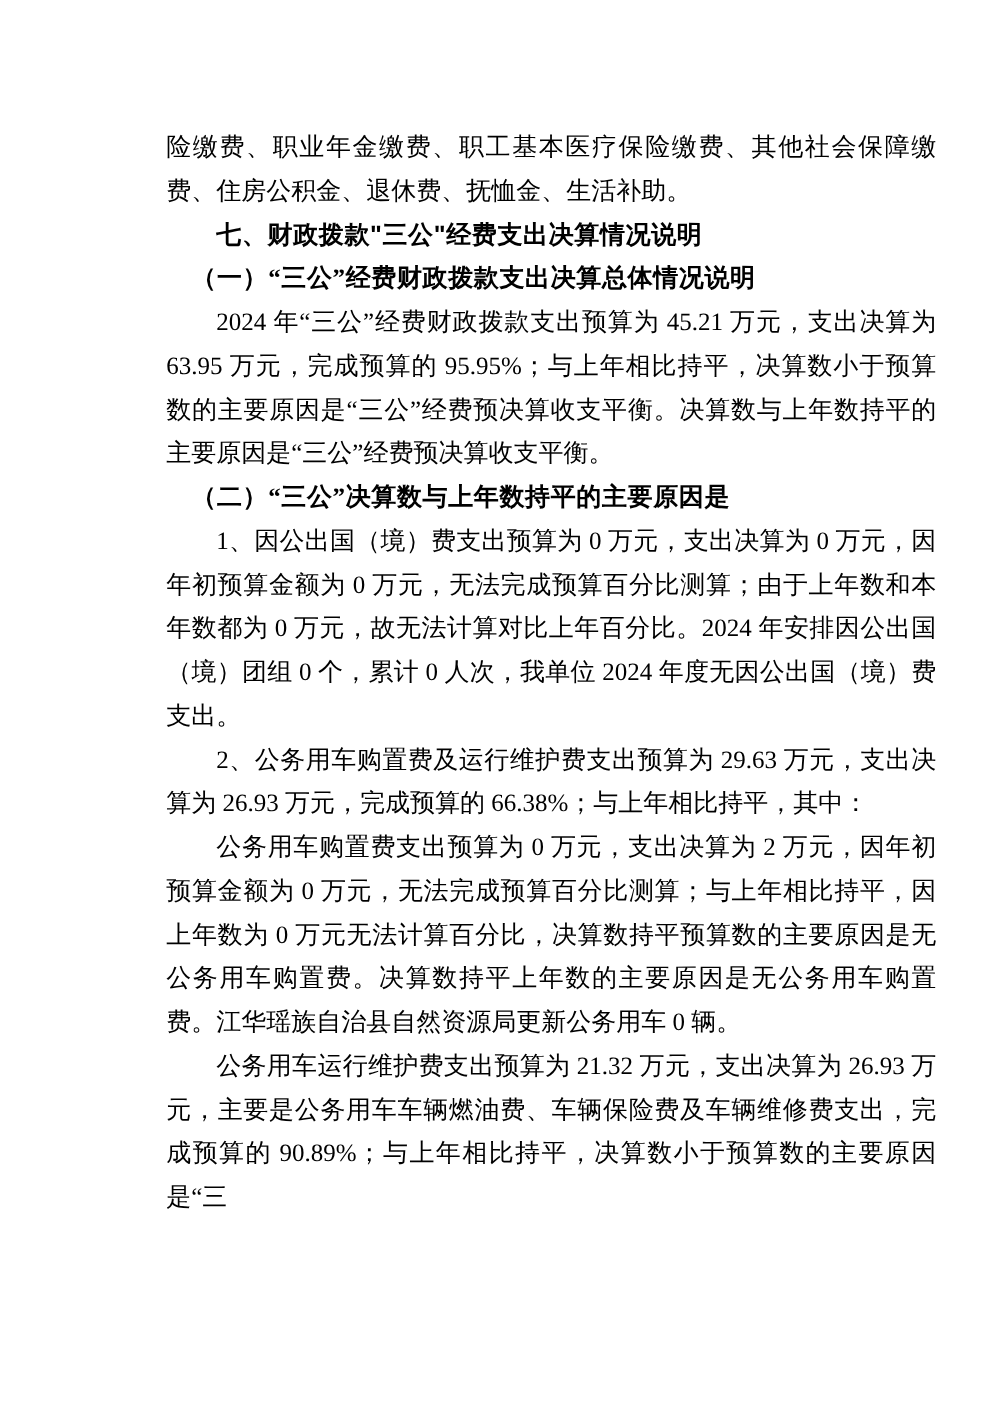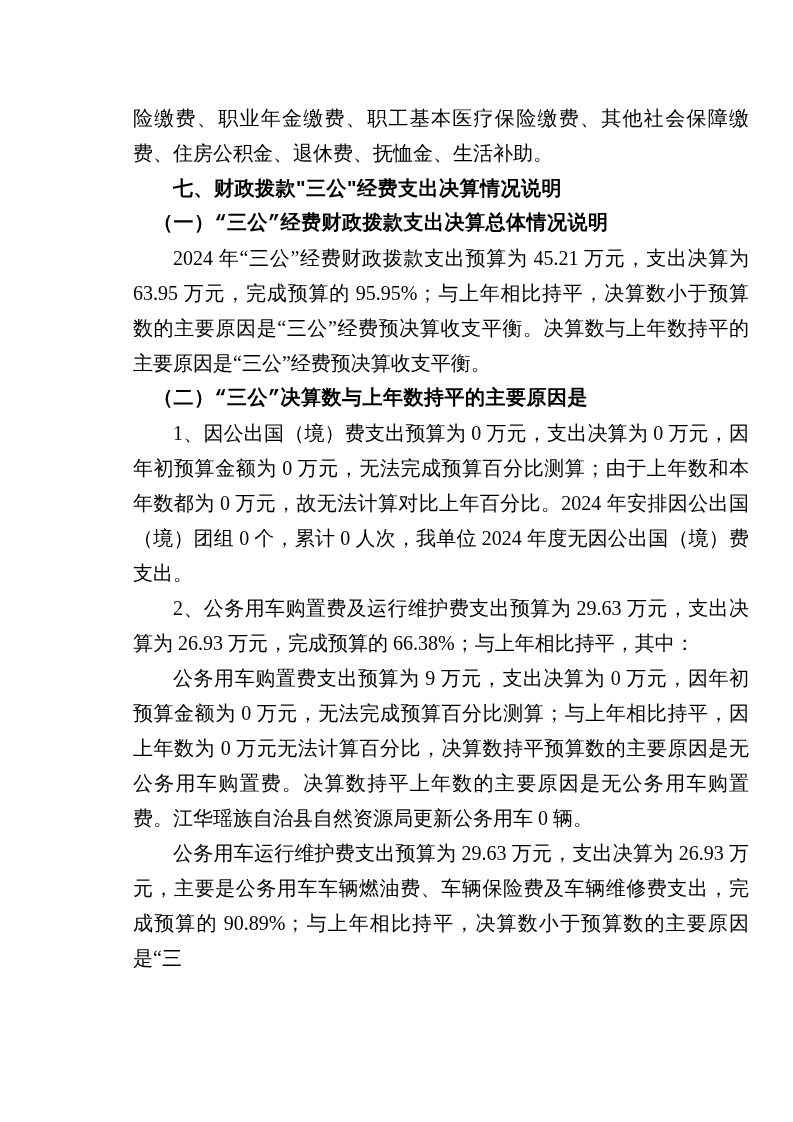--- a/index.html
+++ b/index.html
@@ -36,34 +36,34 @@
   .indent {
     text-indent: 2em;
   }
   .para-heading1 {
     font-family: "Liberation Sans", "DejaVu Sans", sans-serif;
     font-weight: 700;
     text-indent: 2em;
     letter-spacing: 0.5px;
   }
   .para-heading2 {
-    font-family: Liberation Mono, monospace;
+    font-family: Liberation Serif, serif;
     font-weight: 700;
     text-indent: 1em;
     letter-spacing: 0.5px;
   }
 </style>
 </head>
 <body>
 
 <div class="page">
   <div class="content" id="doc-content">
       <p class="para-body">险缴费、职业年金缴费、职工基本医疗保险缴费、其他社会保障缴费、住房公积金、退休费、抚恤金、生活补助。</p>
       <p class="para-heading1">七、财政拨款"三公"经费支出决算情况说明</p>
       <p class="para-heading2">（一）“三公”经费财政拨款支出决算总体情况说明</p>
       <p class="para-body indent">2024 年“三公”经费财政拨款支出预算为 45.21 万元，支出决算为 63.95 万元，完成预算的 95.95%；与上年相比持平，决算数小于预算数的主要原因是“三公”经费预决算收支平衡。决算数与上年数持平的主要原因是“三公”经费预决算收支平衡。</p>
       <p class="para-heading2">（二）“三公”决算数与上年数持平的主要原因是</p>
       <p class="para-body indent">1、因公出国（境）费支出预算为 0 万元，支出决算为 0 万元，因年初预算金额为 0 万元，无法完成预算百分比测算；由于上年数和本年数都为 0 万元，故无法计算对比上年百分比。2024 年安排因公出国（境）团组 0 个，累计 0 人次，我单位 2024 年度无因公出国（境）费支出。</p>
       <p class="para-body indent">2、公务用车购置费及运行维护费支出预算为 29.63 万元，支出决算为 26.93 万元，完成预算的 66.38%；与上年相比持平，其中：</p>
-      <p class="para-body indent">公务用车购置费支出预算为 9 万元，支出决算为 0 万元，因年初预算金额为 0 万元，无法完成预算百分比测算；与上年相比持平，因上年数为 0 万元无法计算百分比，决算数持平预算数的主要原因是无公务用车购置费。决算数持平上年数的主要原因是无公务用车购置费。江华瑶族自治县自然资源局更新公务用车 0 辆。</p>
-      <p class="para-body indent">公务用车运行维护费支出预算为 29.63 万元，支出决算为 26.93 万元，主要是公务用车车辆燃油费、车辆保险费及车辆维修费支出，完成预算的 90.89%；与上年相比持平，决算数小于预算数的主要原因是“三</p>
+      <p class="para-body indent">公务用车购置费支出预算为 0 万元，支出决算为 2 万元，因年初预算金额为 0 万元，无法完成预算百分比测算；与上年相比持平，因上年数为 0 万元无法计算百分比，决算数持平预算数的主要原因是无公务用车购置费。决算数持平上年数的主要原因是无公务用车购置费。江华瑶族自治县自然资源局更新公务用车 0 辆。</p>
+      <p class="para-body indent">公务用车运行维护费支出预算为 21.32 万元，支出决算为 26.93 万元，主要是公务用车车辆燃油费、车辆保险费及车辆维修费支出，完成预算的 90.89%；与上年相比持平，决算数小于预算数的主要原因是“三</p>
     </div>
 </div>
 
 </body></html>

